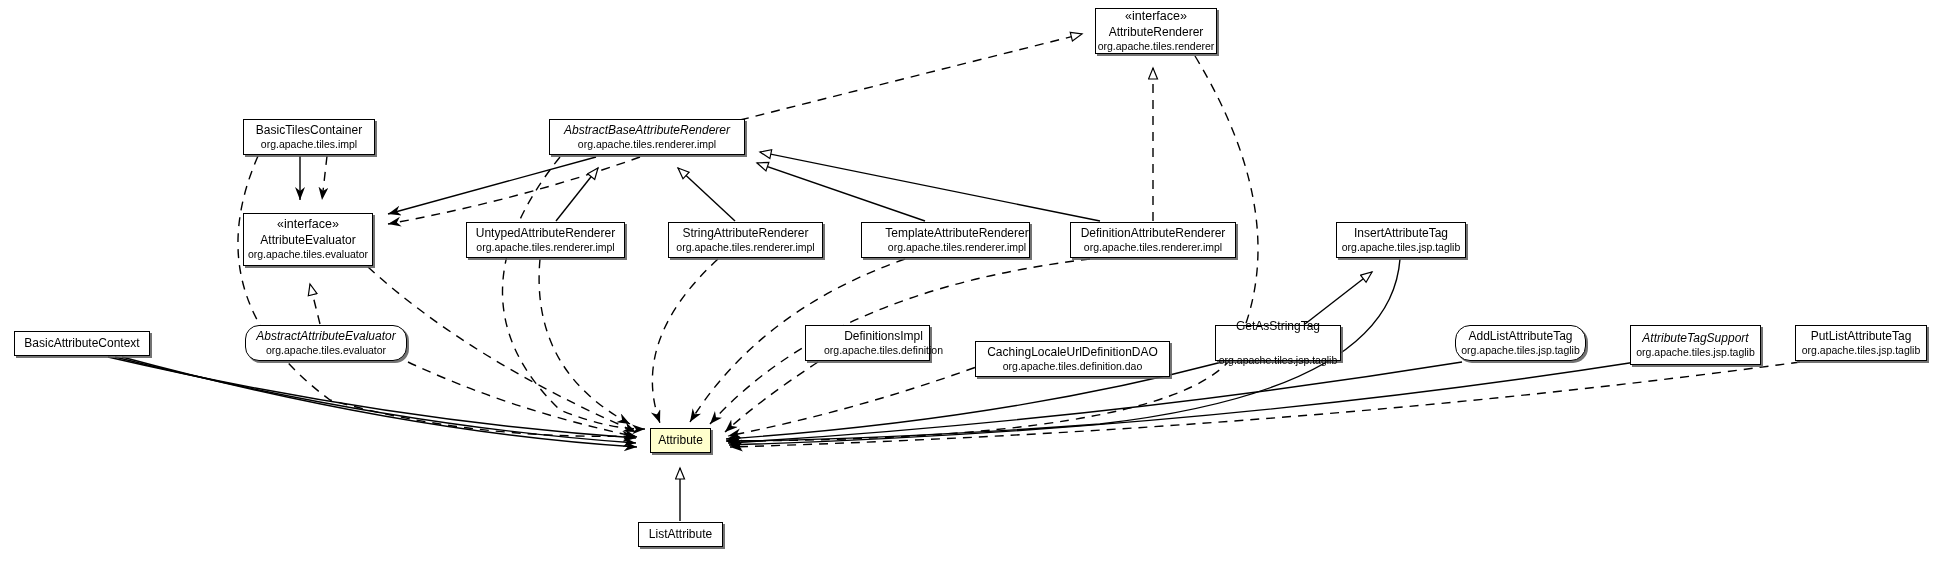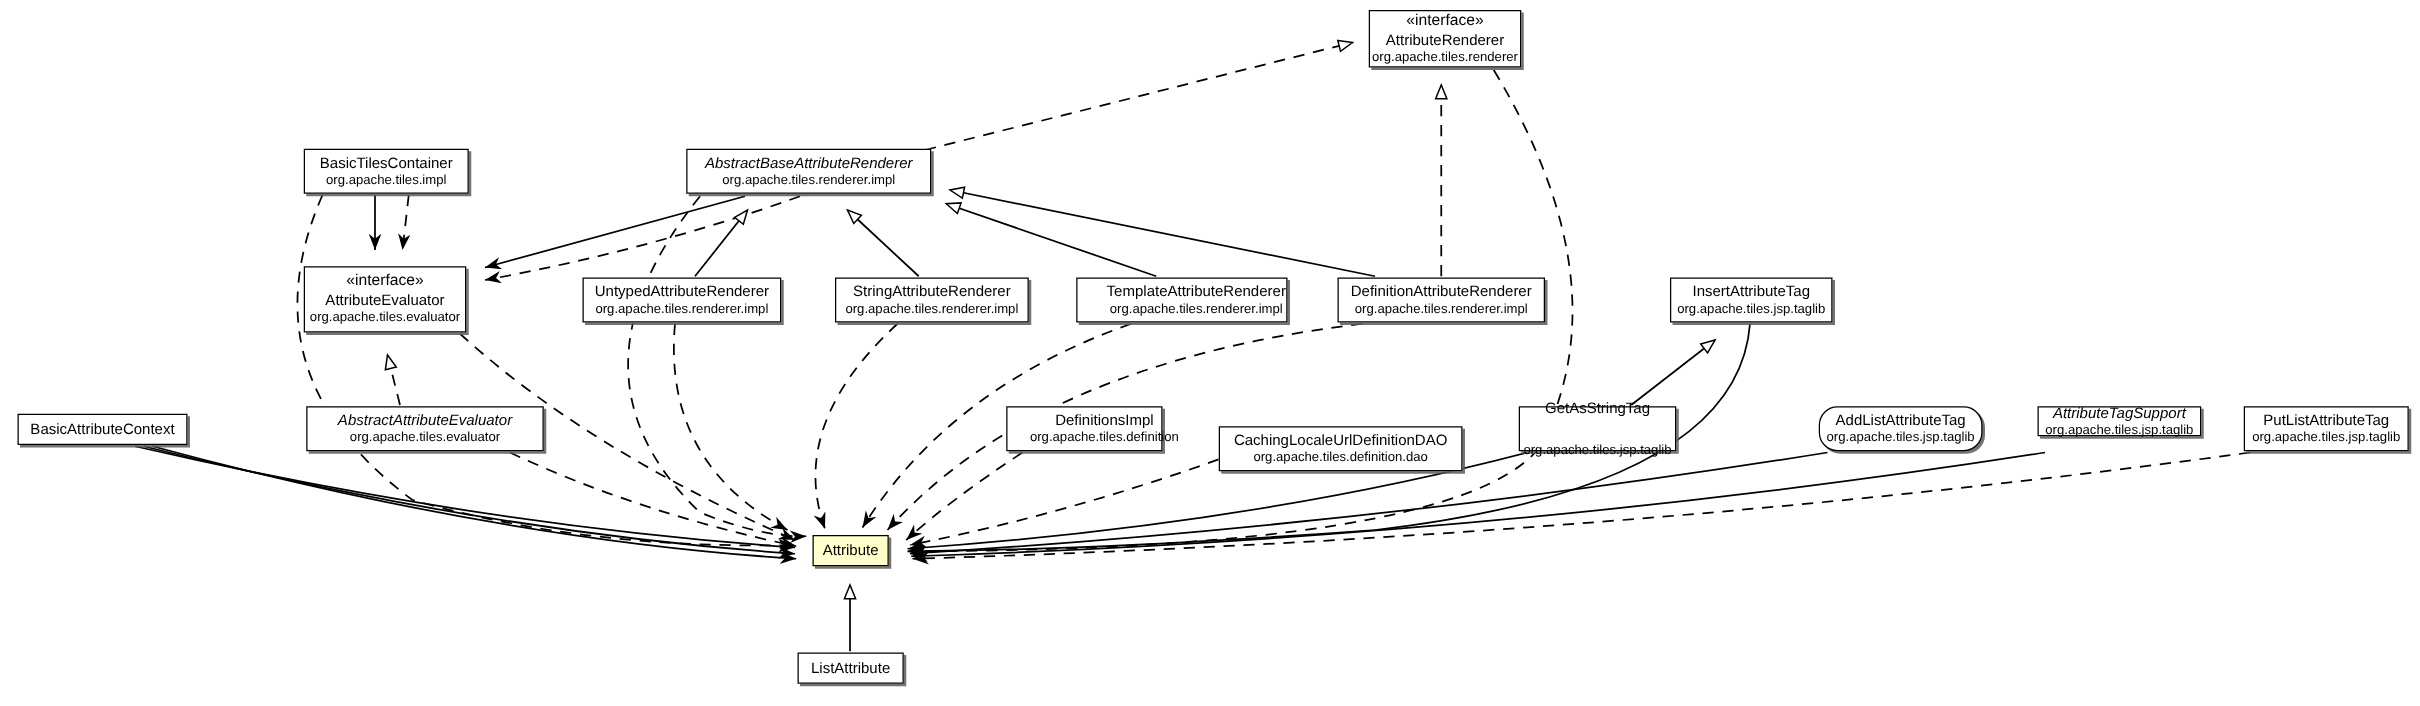--- a/index.html
+++ b/index.html
@@ -166,41 +166,41 @@
         <div class="cname">DefinitionAttributeRenderer</div>
         <div class="pkg">org.apache.tiles.renderer.impl</div>
       </div>
       <div class="uml-node" style="left: 1336px; top: 222px; width: 130px; height: 36px;">
         <div class="cname">InsertAttributeTag</div>
         <div class="pkg">org.apache.tiles.jsp.taglib</div>
       </div>
       <div class="uml-node" style="left: 14px; top: 331px; width: 136px; height: 25px;">
         <div class="cname">BasicAttributeContext</div>
       </div>
-      <div class="uml-node" style="left: 245px; top: 325px; width: 190px; height: 36px;">
+      <div class="uml-node" style="left: 245px; top: 325px; width: 162px; height: 36px; border-radius: 14px;">
         <div class="cname italic">AbstractAttributeEvaluator</div>
         <div class="pkg">org.apache.tiles.evaluator</div>
       </div>
       <div class="uml-node" style="left: 805px; top: 325px; width: 125px; height: 36px; padding-left: 40px;">
         <div class="cname">DefinitionsImpl</div>
         <div class="pkg">org.apache.tiles.definition</div>
       </div>
       <div class="uml-node" style="left: 975px; top: 341px; width: 195px; height: 36px;">
         <div class="cname">CachingLocaleUrlDefinitionDAO</div>
         <div class="pkg">org.apache.tiles.definition.dao</div>
       </div>
       <div class="uml-node" style="left: 1215px; top: 325px; width: 126px; height: 36px; gap: 20px;">
         <div class="cname">GetAsStringTag</div>
         <div class="pkg">org.apache.tiles.jsp.taglib</div>
       </div>
       <div class="uml-node" style="left: 1455px; top: 325px; width: 131px; height: 36px; border-radius: 15px;">
         <div class="cname">AddListAttributeTag</div>
         <div class="pkg">org.apache.tiles.jsp.taglib</div>
       </div>
-      <div class="uml-node" style="left: 1630px; top: 325px; width: 131px; height: 24px;">
+      <div class="uml-node" style="left: 1630px; top: 325px; width: 131px; height: 40px;">
         <div class="cname italic">AttributeTagSupport</div>
         <div class="pkg">org.apache.tiles.jsp.taglib</div>
       </div>
       <div class="uml-node" style="left: 1795px; top: 325px; width: 132px; height: 36px;">
         <div class="cname">PutListAttributeTag</div>
         <div class="pkg">org.apache.tiles.jsp.taglib</div>
       </div>
       <div class="uml-node highlight" style="left: 650px; top: 428px; width: 61px; height: 25px;">
         <div class="cname">Attribute</div>
       </div>

